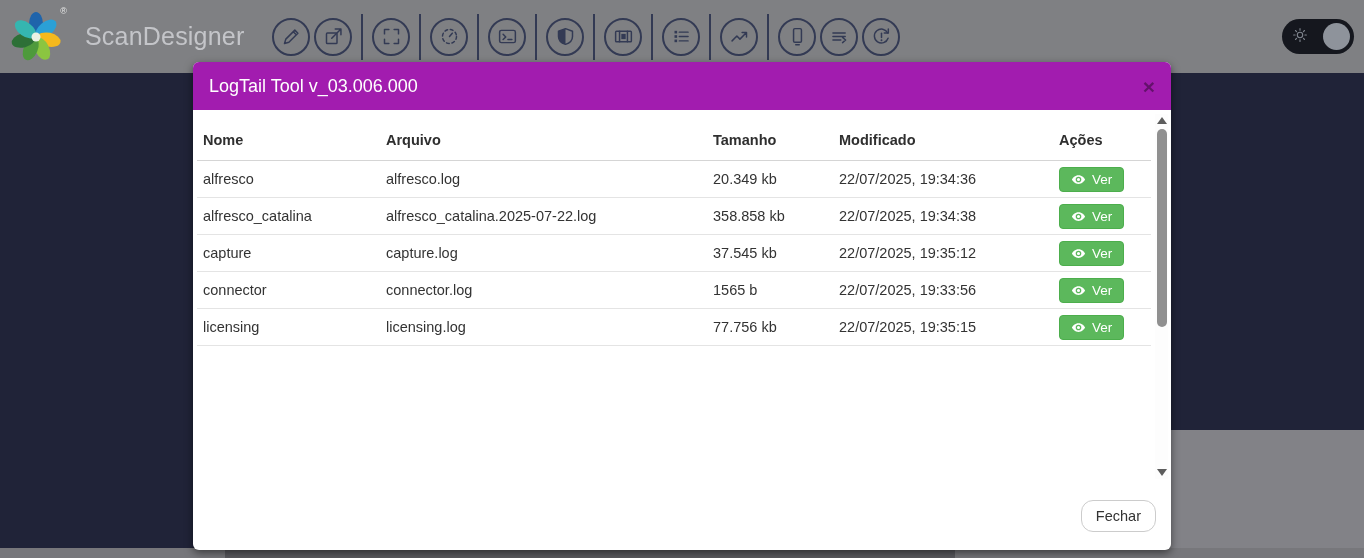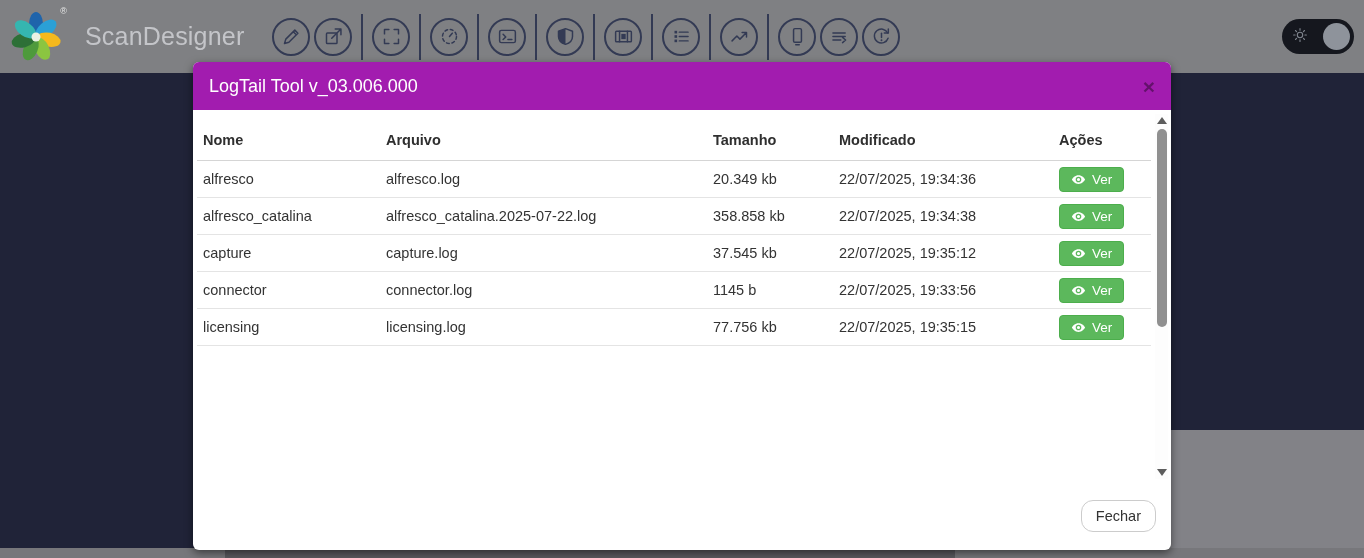--- a/index.html
+++ b/index.html
@@ -300,21 +300,21 @@
         <svg viewBox="0 0 24 24">
           <path d="M12 5C6.5 5 2.5 9.5 1.5 12 2.5 14.5 6.5 19 12 19s9.5-4.5 10.5-7C21.5 9.5 17.5 5 12 5zm0 11.5A4.5 4.5 0 1 1 12 7.5a4.5 4.5 0 0 1 0 9zm0-2a2.5 2.5 0 1 0 0-5 2.5 2.5 0 0 0 0 5z"></path>
         </svg>
         <span class="ver-label">Ver</span>
       </button>
     </td>
   </tr>
             <tr>
     <td>connector</td>
     <td>connector.log</td>
-    <td>1145 b</td>
+    <td>1565 b</td>
     <td>22/07/2025, 19:33:56</td>
     <td>
       <button class="ver-btn">
         <svg viewBox="0 0 24 24">
           <path d="M12 5C6.5 5 2.5 9.5 1.5 12 2.5 14.5 6.5 19 12 19s9.5-4.5 10.5-7C21.5 9.5 17.5 5 12 5zm0 11.5A4.5 4.5 0 1 1 12 7.5a4.5 4.5 0 0 1 0 9zm0-2a2.5 2.5 0 1 0 0-5 2.5 2.5 0 0 0 0 5z"></path>
         </svg>
         <span class="ver-label">Ver</span>
       </button>
     </td>
   </tr>

